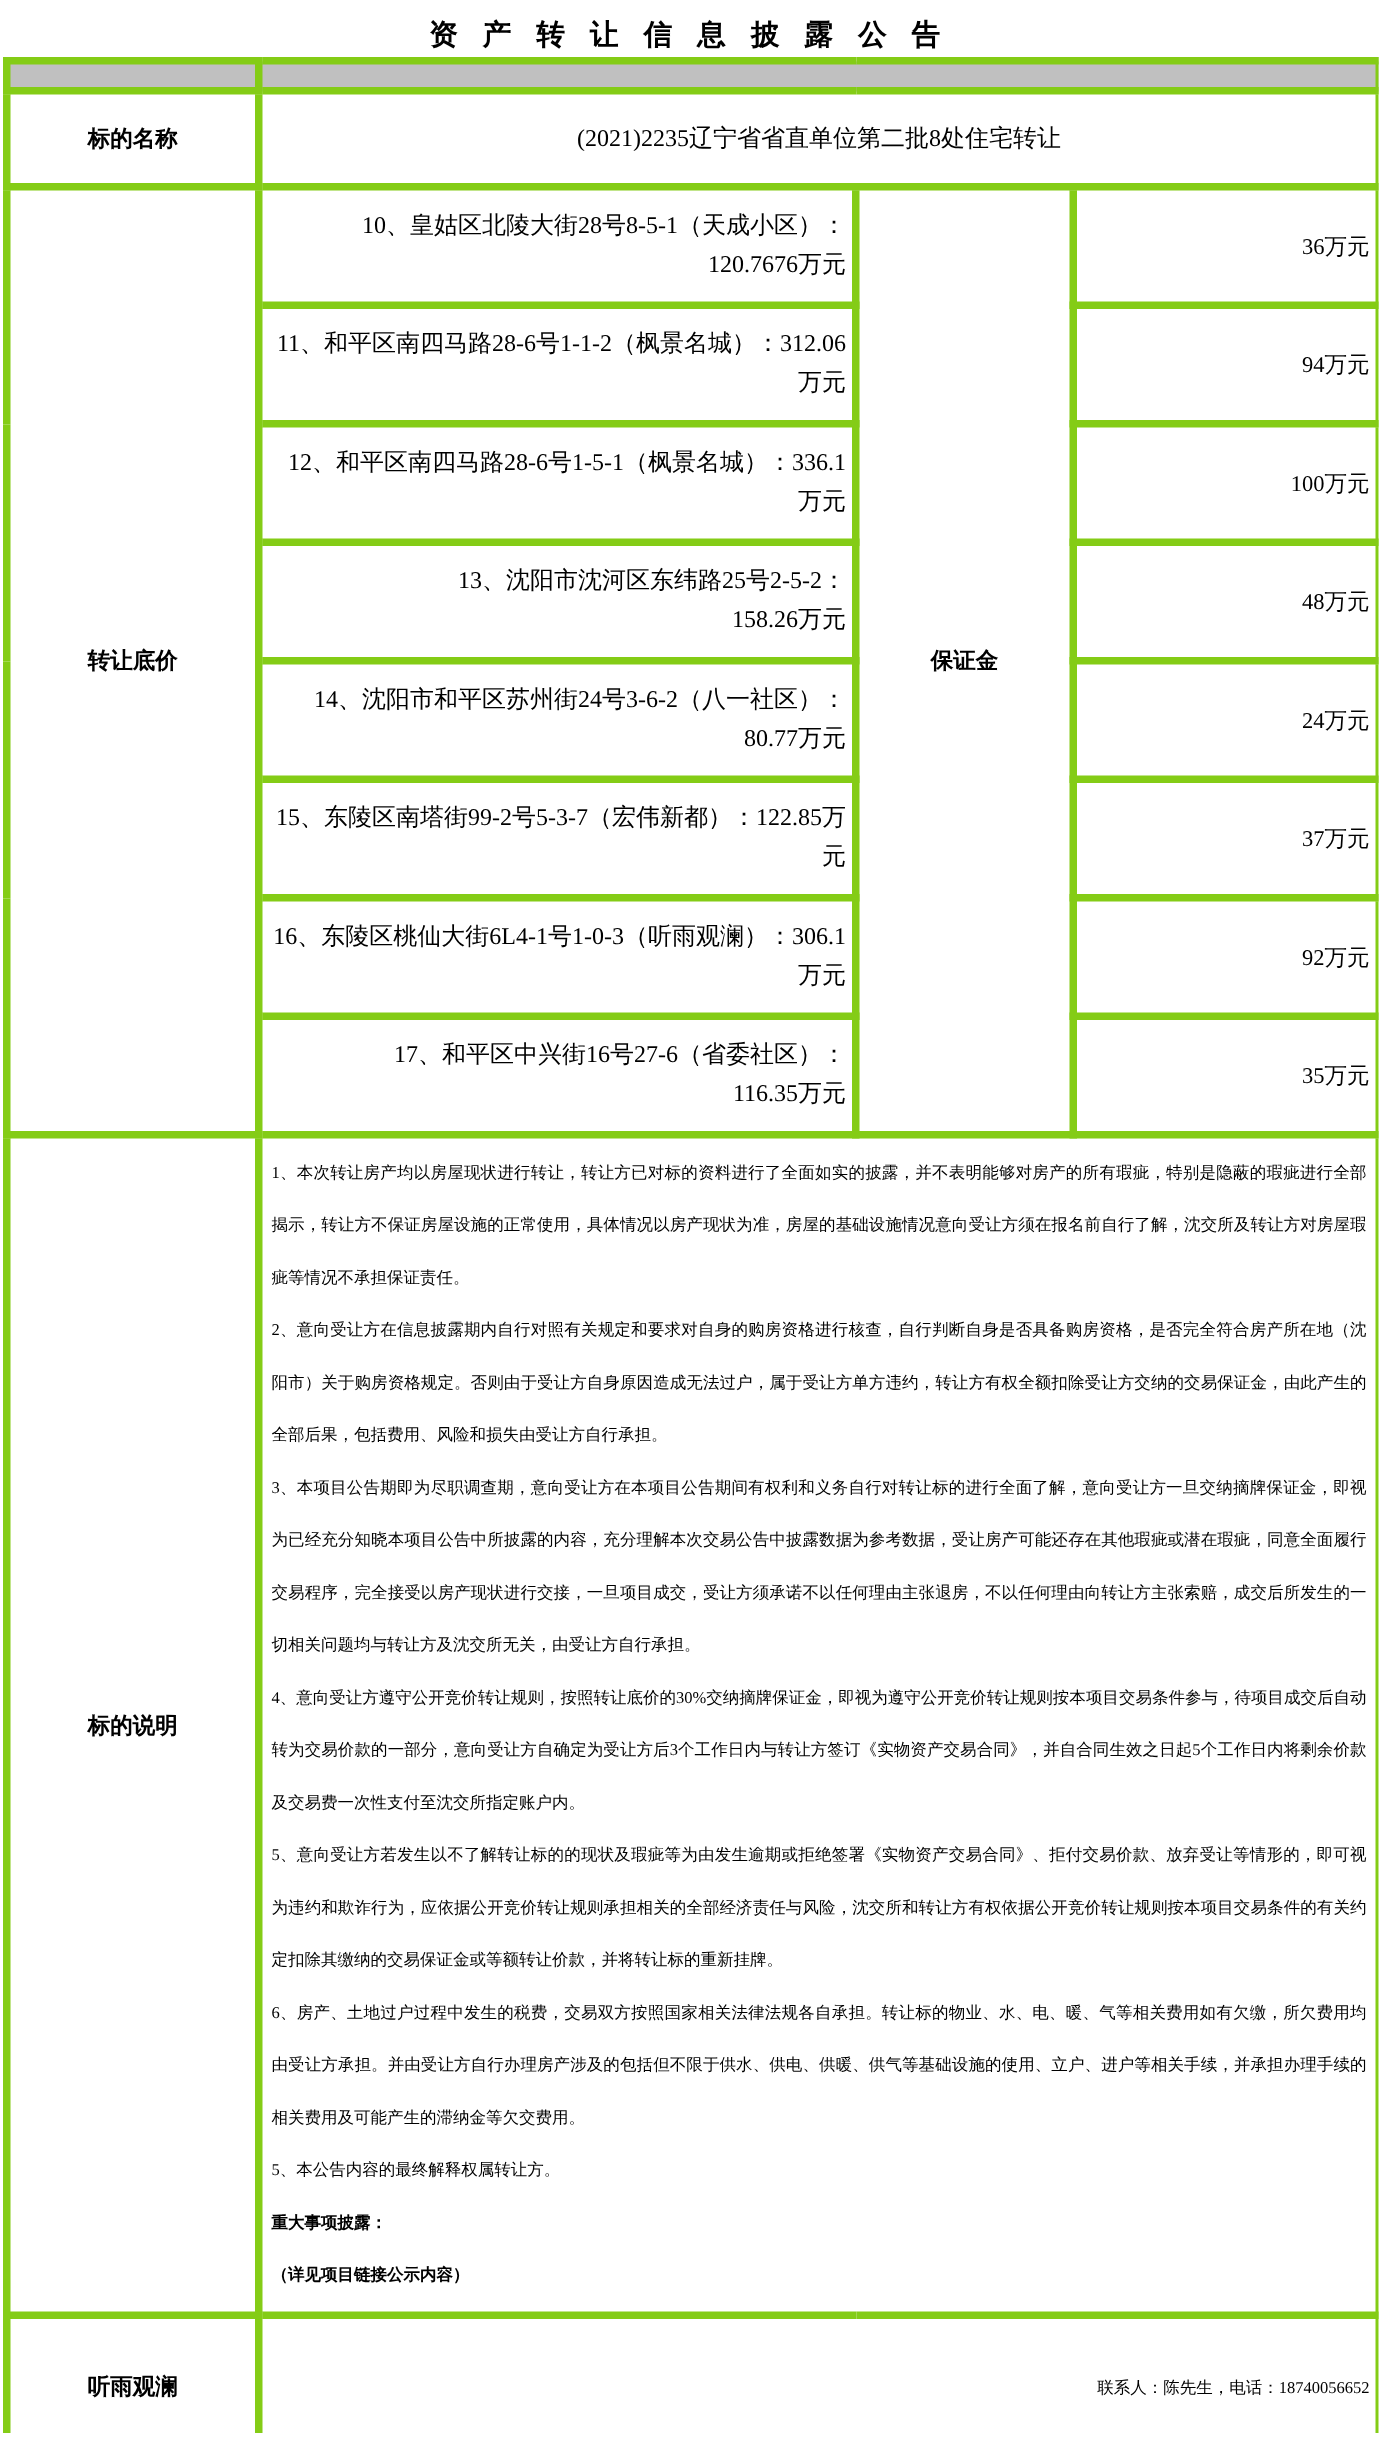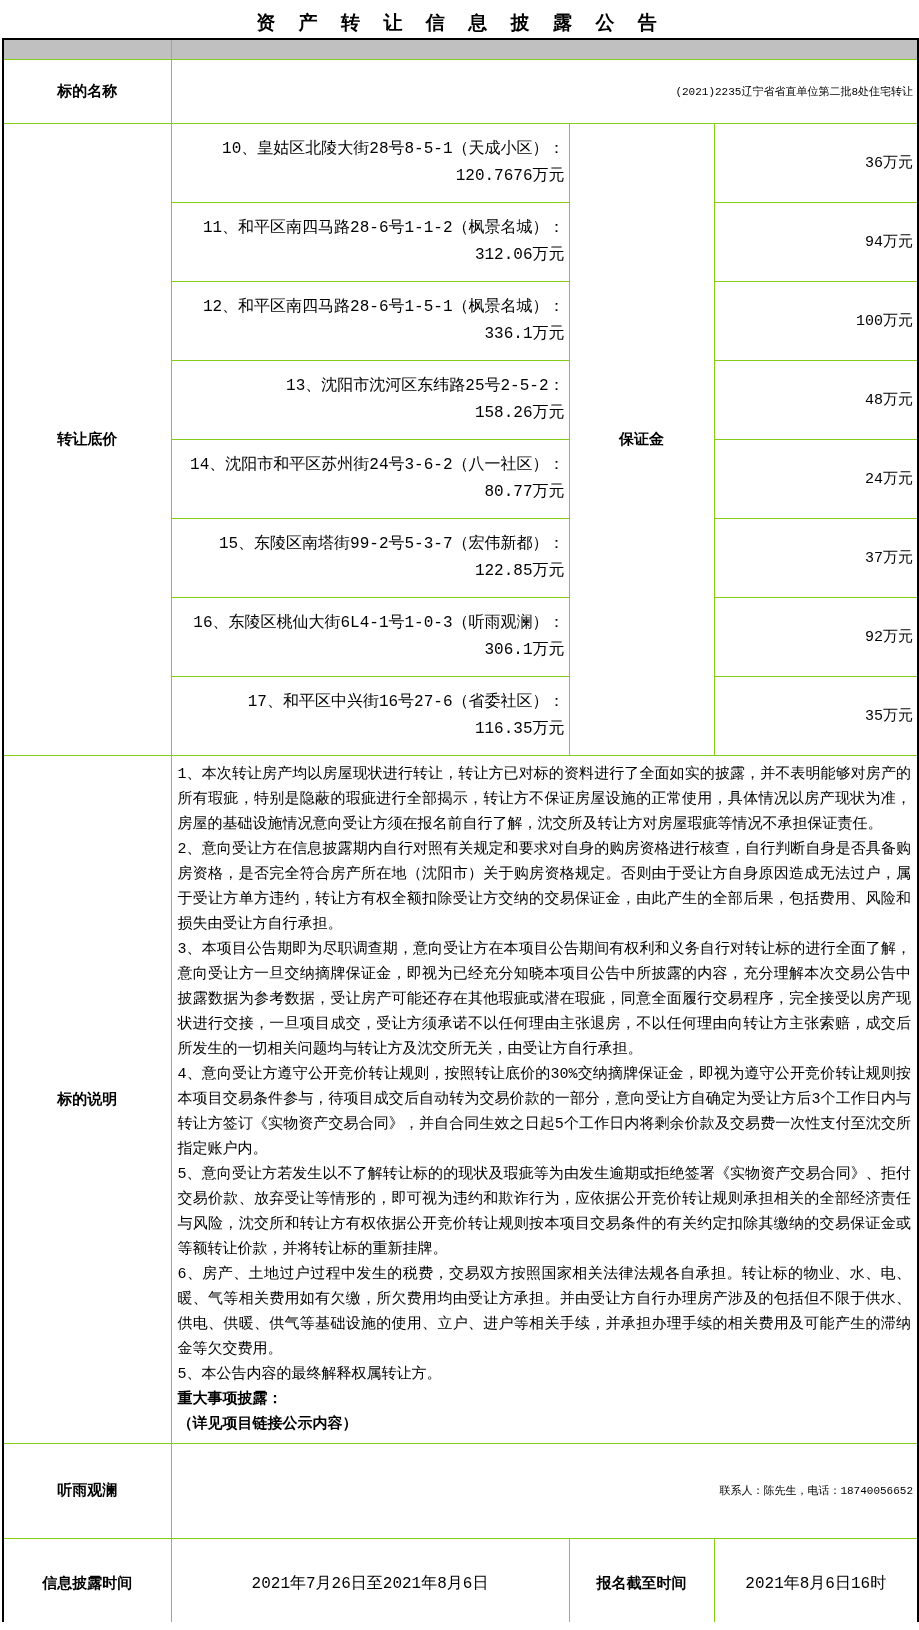--- a/index.html
+++ b/index.html
@@ -9,21 +9,20 @@
     width: 919px;
     font-family: "Liberation Serif", "DejaVu Serif", serif;
     color: #000000;
   }
   .page {
     width: 919px;
     height: 1622px;
     position: relative;
     box-sizing: border-box;
     overflow: hidden;
-    font-family: Liberation Mono, monospace;
   }
   .doc-title {
     text-align: center;
     font-weight: bold;
     font-size: 19px;
     letter-spacing: 6px;
     padding-top: 10px;
     height: 28px;
   }
   .unit-note {
@@ -37,21 +36,21 @@
     box-sizing: border-box;
   }
   table.main {
     border-collapse: collapse;
     table-layout: fixed;
     margin-left: 2px;
     width: 915px;
     border: 2px solid #000000;
   }
   table.main td {
-    border: 1px solid #84cc16;
+    border: 5px solid #84cc16;
     padding: 0 4px;
     vertical-align: middle;
     box-sizing: border-box;
   }
   col.c1 { width: 168px; }
   col.c2 { width: 398px; }
   col.c3 { width: 145px; }
   col.c4 { width: 204px; }
 
   .gray-row td {
@@ -59,42 +58,42 @@
     height: 20px;
     padding: 0;
   }
   .label-cell {
     font-weight: bold;
     text-align: center;
     font-size: 15px;
   }
   .name-row td { height: 64px; }
   .name-value {
-    text-align: right;
-    font-size: 11px;
+    text-align: center;
+    font-size: 16px;
   }
   .prop-row td { height: 79px; }
   .addr-cell {
     text-align: right;
     font-size: 16px;
     line-height: 1.65;
     white-space: pre-line;
   }
   .amount-cell {
     text-align: right;
     font-size: 15px;
   }
   .desc-row > td.desc-cell {
     height: 556px;
     vertical-align: middle;
     padding: 6px 6px;
   }
   .desc-text {
-    font-size: 15px;
-    line-height: 25px;
+    font-size: 11px;
+    line-height: 35px;
     text-align: justify;
   }
   .desc-text .clause { margin: 0; }
   .desc-text .bold-line { font-weight: bold; }
   .survey-row td { height: 95px; }
   .center-value {
     text-align: right;
     font-size: 11px;
   }
   .time-row td { height: 91px; }

